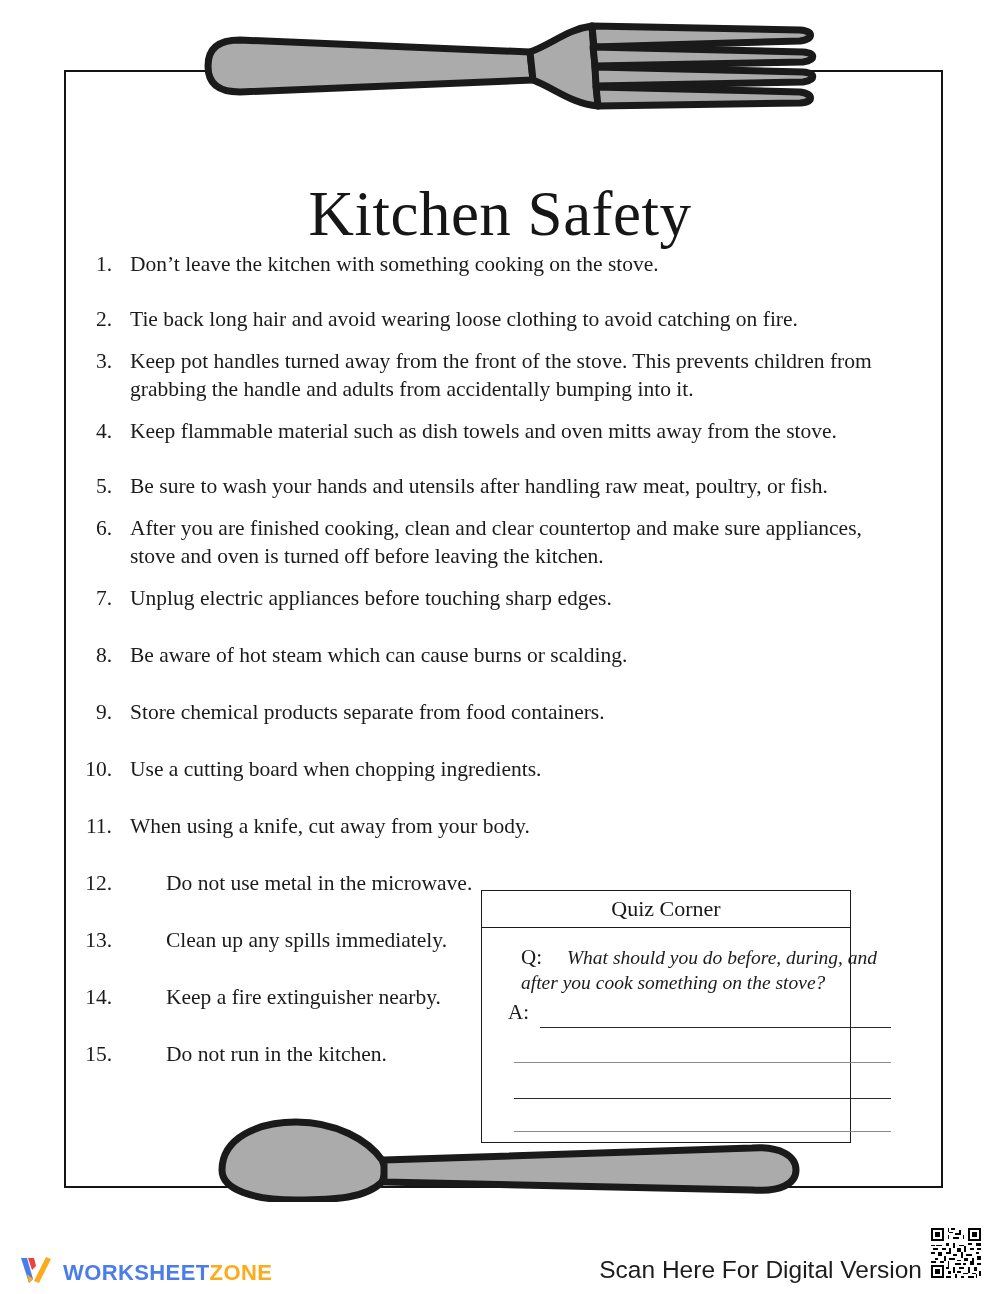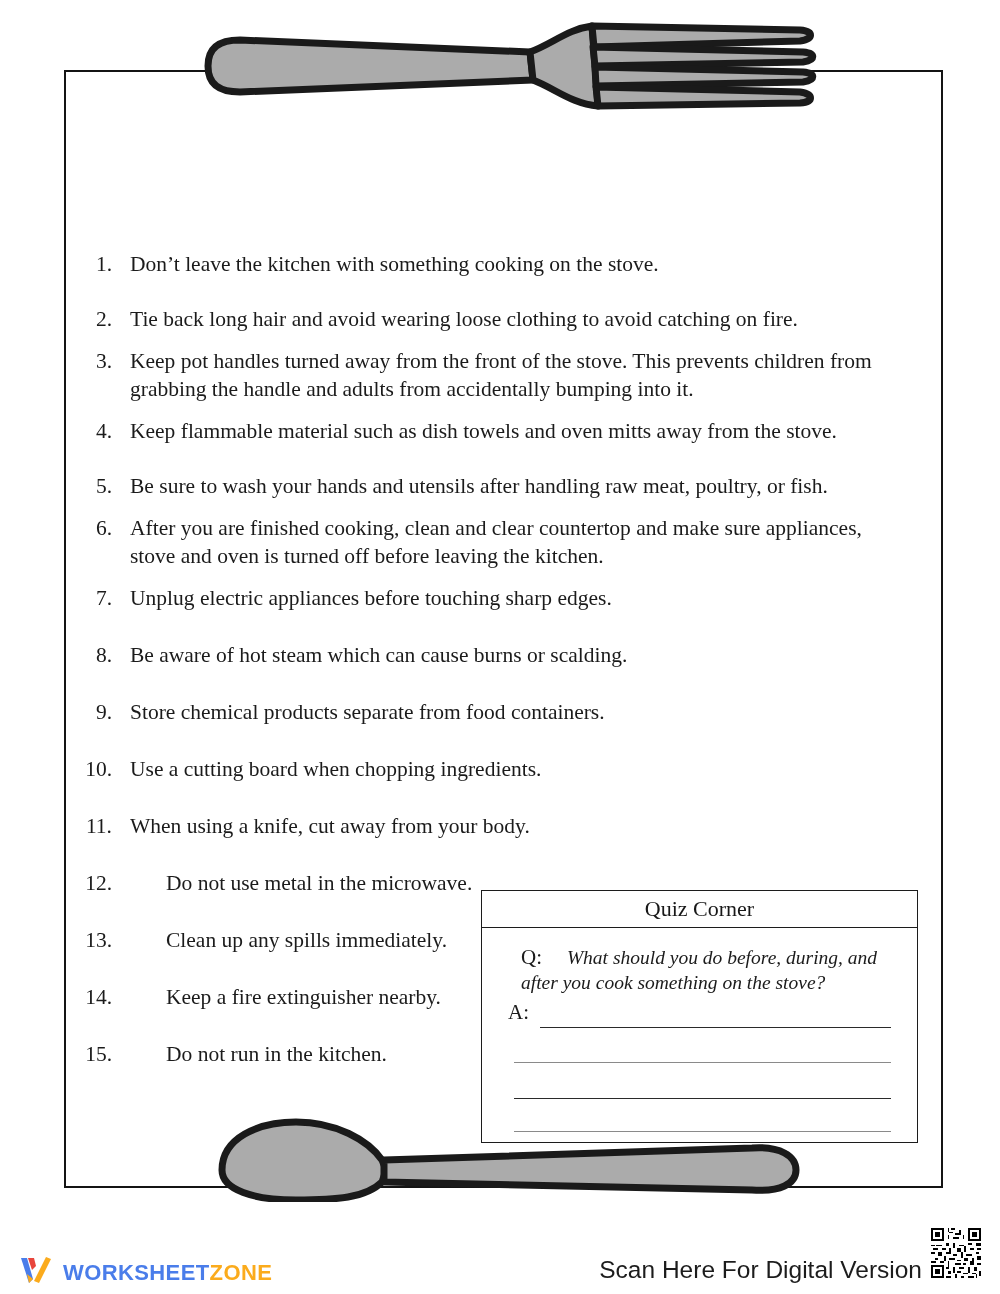--- a/index.html
+++ b/index.html
@@ -82,21 +82,21 @@
   .rule.g-lg  { margin-bottom: 27px; }
   .rule.g-md  { margin-bottom: 14px; }
   .rule.g-xl  { margin-bottom: 29px; }
   .rule.narrow .txt { max-width: 380px; margin-left: 36px; }
 
   
   .quiz-box {
     position: absolute;
     left: 481px;
     top: 890px;
-    width: 437px;
+    width: 370px;
     height: 253px;
     border: 1.6px solid #1c1c1c;
     box-sizing: border-box;
     background: #ffffff;
     z-index: 5;
   }
   .quiz-head {
     height: 36px;
     border-bottom: 1.8px solid #1c1c1c;
     display: flex;
@@ -211,20 +211,21 @@
 
   <span class="utensil spoon-art">
     <svg width="620" height="90" viewBox="0 0 620 90">
       <g fill="#ababab" stroke="#1a1a1a" stroke-width="7" stroke-linejoin="round" stroke-linecap="round">
         <path d="M26 58 C26 26 62 10 100 10 C140 10 172 28 186 48 L190 58 L186 70 C170 86 140 88 100 88 C58 88 26 78 26 58 Z"></path>
         <path d="M188 48 L556 36 C584 34 600 44 600 58 C600 72 584 80 556 78 L188 70 Z"></path>
       </g>
     </svg>
   </span>
 
+  <h1 class="title">Kitchen Safety</h1>
 
   <div class="rules">
     <div class="rule g-lg">
       <span class="num">1.</span>
       <span class="txt">Don’t leave the kitchen with something cooking on the stove.</span>
     </div>
     <div class="rule g-md">
       <span class="num">2.</span>
       <span class="txt">Tie back long hair and avoid wearing loose clothing to avoid catching on fire.</span>
     </div>

